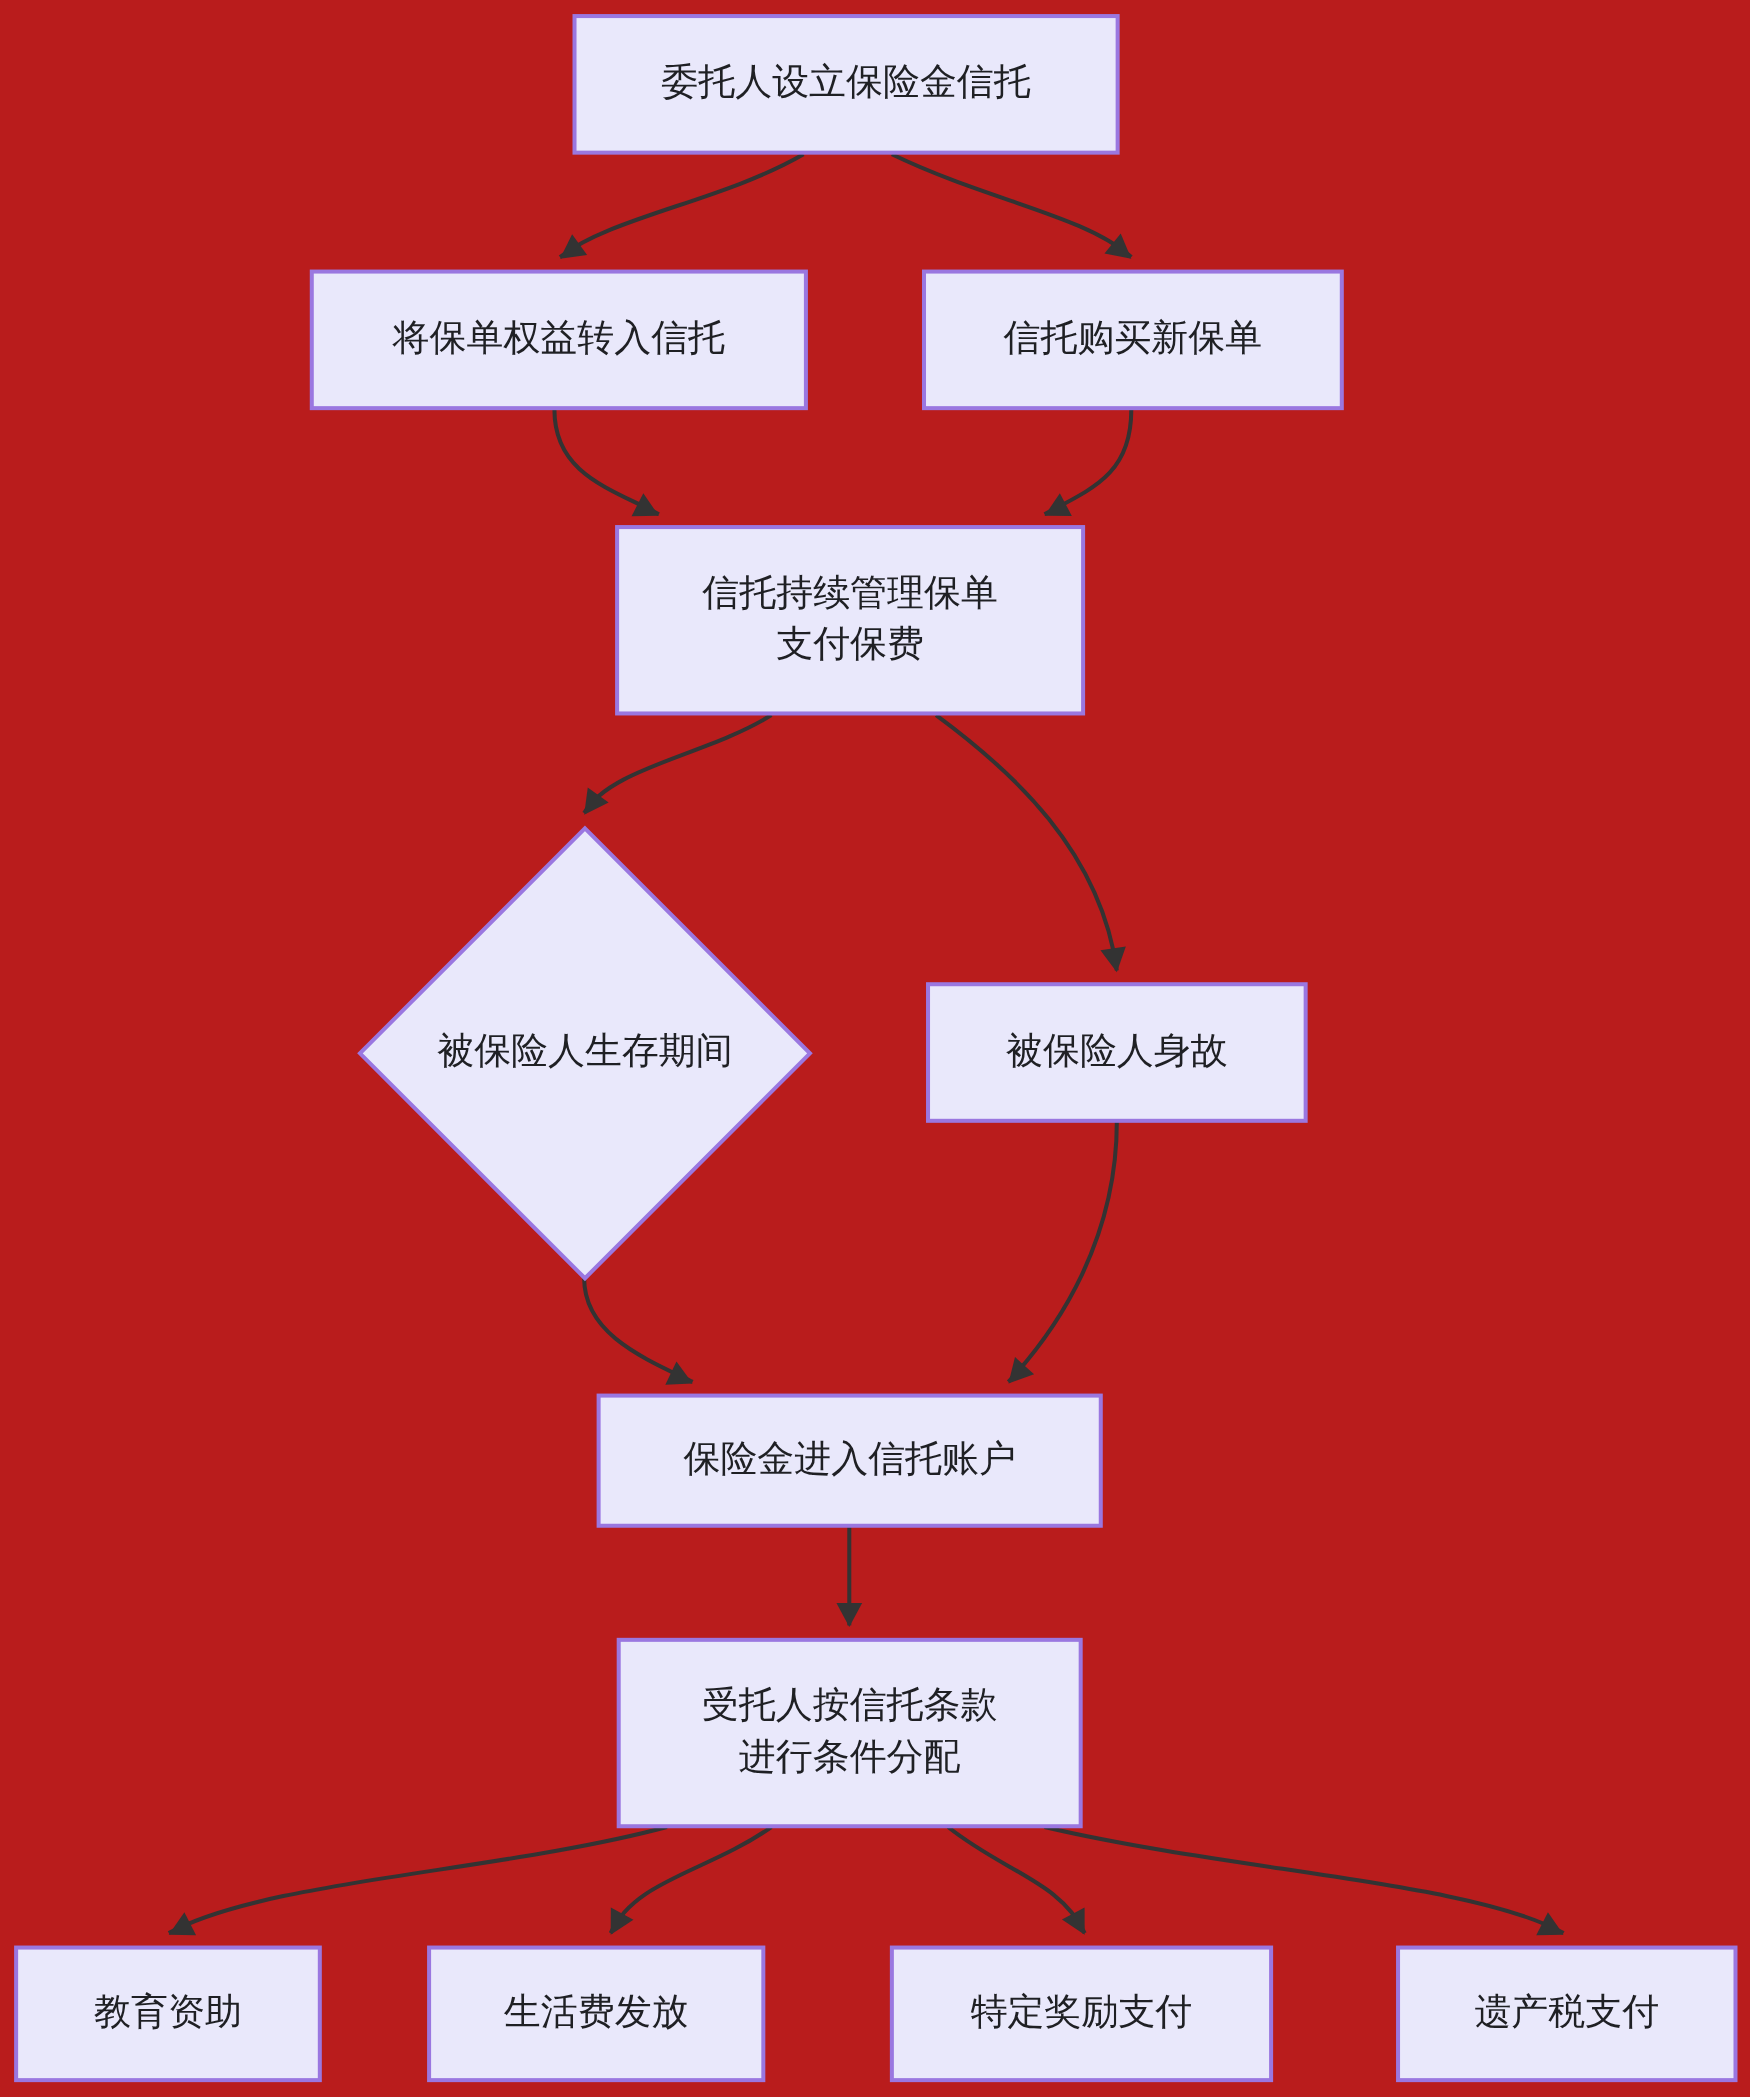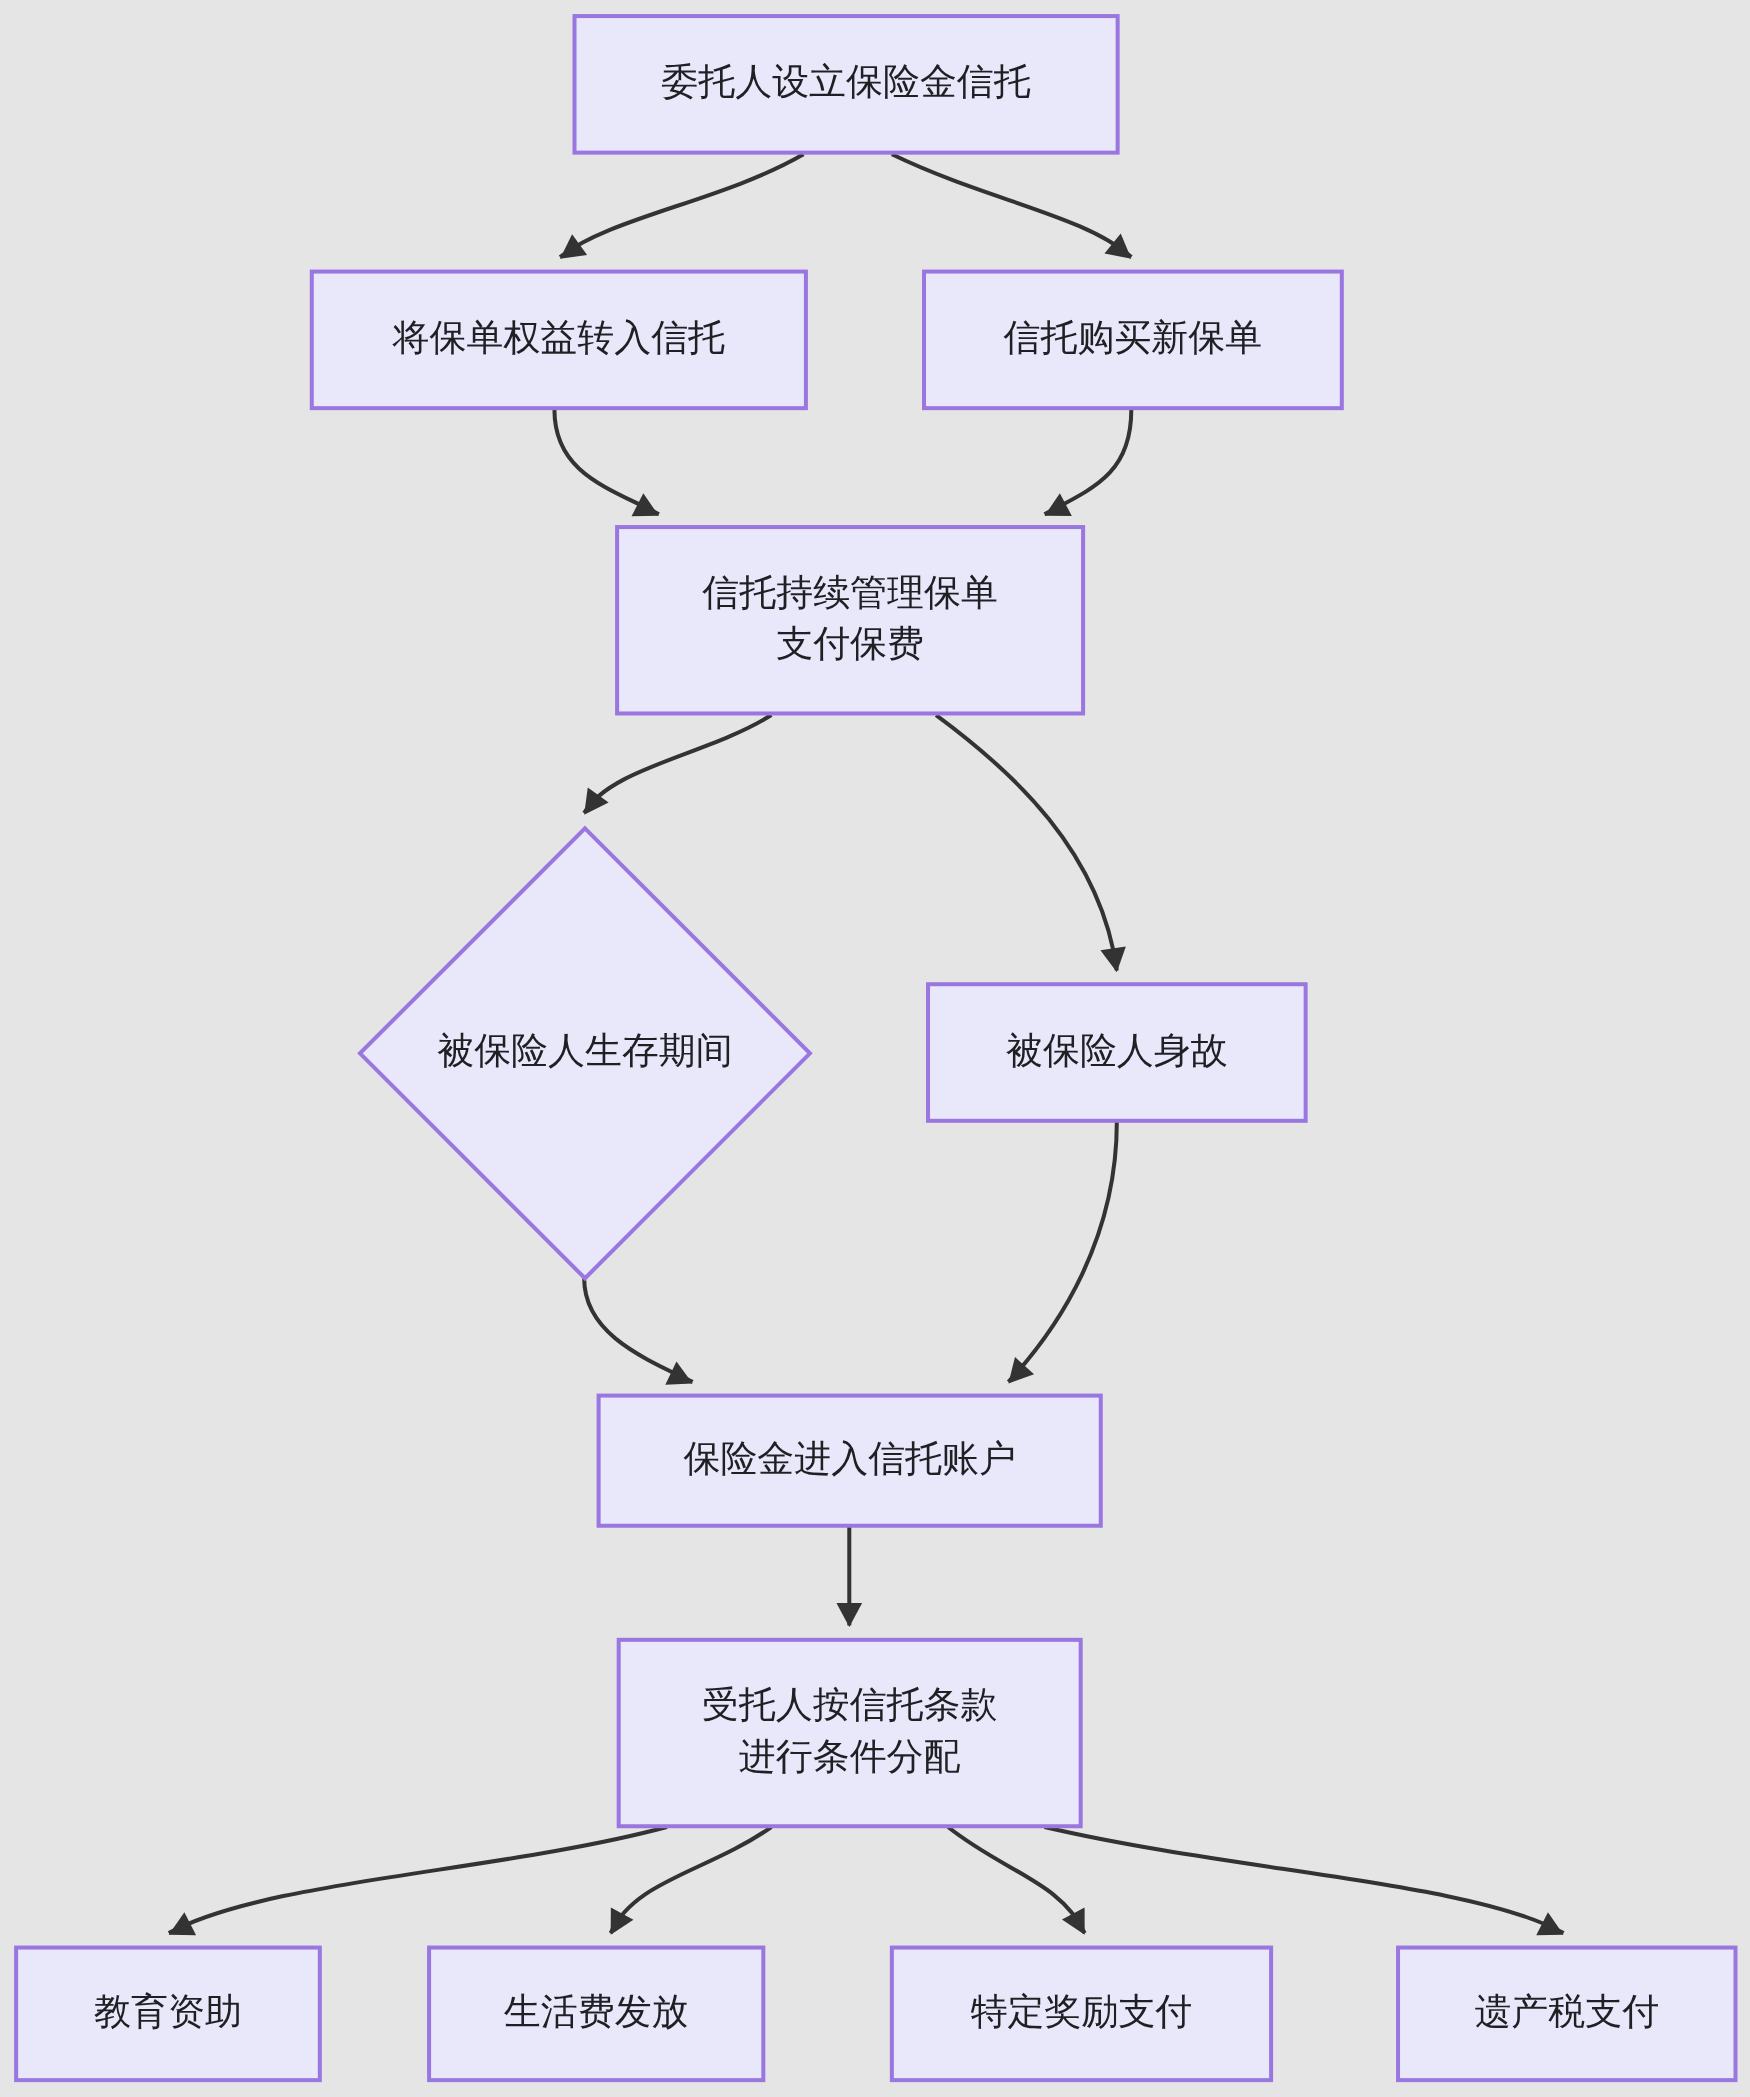--- a/index.html
+++ b/index.html
@@ -11,21 +11,21 @@
   body {
     font-family: "Liberation Sans", "DejaVu Sans", sans-serif;
     width: 1750px;
     height: 2097px;
     overflow: hidden;
   }
   #flow-root {
     position: relative;
     width: 1750px;
     height: 2097px;
-    background: #e5e5e5;
+    background: #b91c1c;
     text-decoration: underline;
   }
   svg.flow-canvas {
     display: block;
     width: 1750px;
     height: 2097px;
   }
   .node-shape {
     fill: #e9e8fb;
     stroke: #9a77e0;

